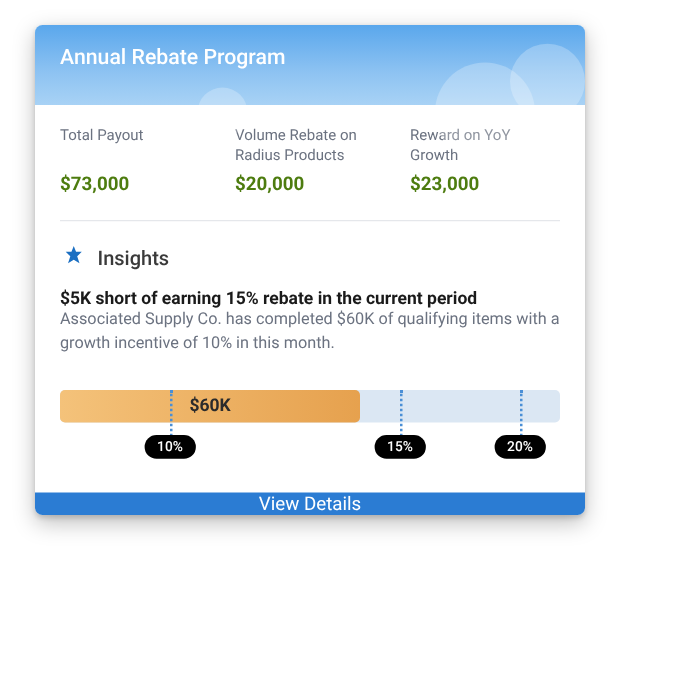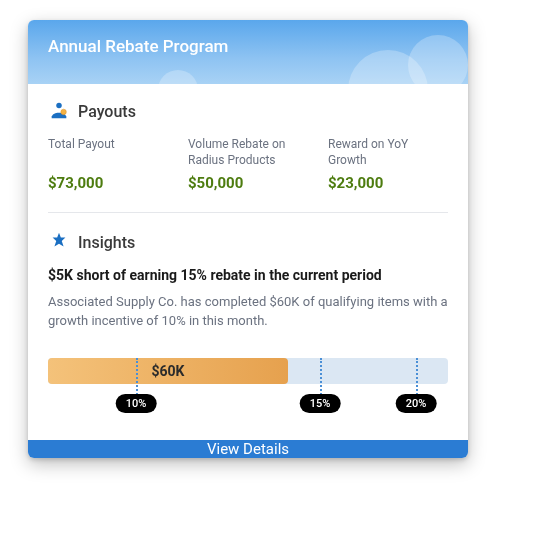--- a/index.html
+++ b/index.html
@@ -77,21 +77,20 @@
   }
   .divider {
     border: none;
     border-top: 1px solid #e5e7eb;
     margin: 0 0 18px 0;
   }
   .insight-heading {
     font-size: 14px;
     font-weight: 700;
     color: #1a1a1a;
-    margin-bottom: 10px;
   }
   .insight-body {
     font-size: 13px;
     color: #6b7280;
     line-height: 1.45;
     margin-bottom: 27px;
   }
   .progress-wrap {
     position: relative;
     padding-bottom: 36px;
@@ -163,40 +162,30 @@
 
   <div class="header">
     <div class="cloud c1"></div>
     <div class="cloud c2"></div>
     <div class="cloud c3"></div>
     <div class="header-title">Annual Rebate Program</div>
   </div>
 
   <div class="body">
 
-    <div class="section-title-row">
-      <span class="payout-icon">
-        <svg width="22" height="22" viewBox="0 0 24 24">
-          <circle cx="12" cy="6" r="3" fill="#1b6fc2"></circle>
-          <path d="M4 18 C6 14 10 14 12 14 C14 14 18 14 20 18 L20 20 L4 20 Z" fill="#1b6fc2"></path>
-          <circle cx="17" cy="13" r="3" fill="#f4b244" stroke="#d6922a" stroke-width="0.5"></circle>
-        </svg>
-      </span>
-      <span class="section-title">Payouts</span>
-    </div>
 
     <div class="stats">
       <div class="stat">
         <div class="stat-label">Total
 Payout</div>
         <div class="stat-value">$73,000</div>
       </div>
       <div class="stat">
         <div class="stat-label">Volume Rebate on Radius Products</div>
-        <div class="stat-value">$50,000</div>
+        <div class="stat-value">$20,000</div>
       </div>
       <div class="stat">
         <div class="stat-label">Reward on
 YoY Growth</div>
         <div class="stat-value">$23,000</div>
       </div>
     </div>
 
     <hr class="divider">
 

